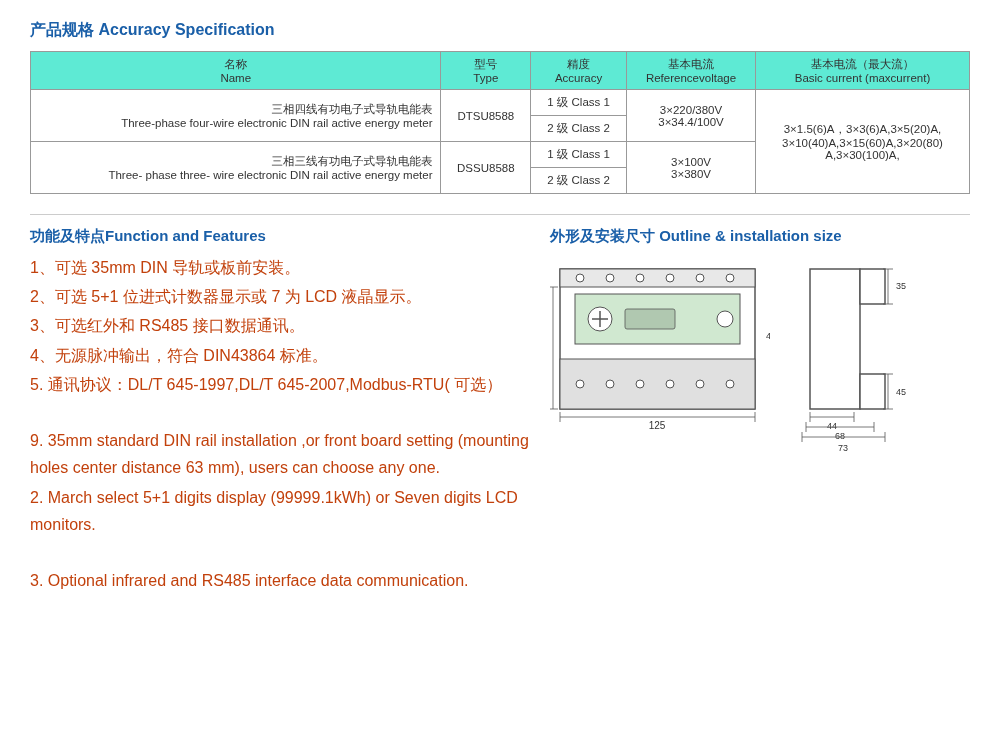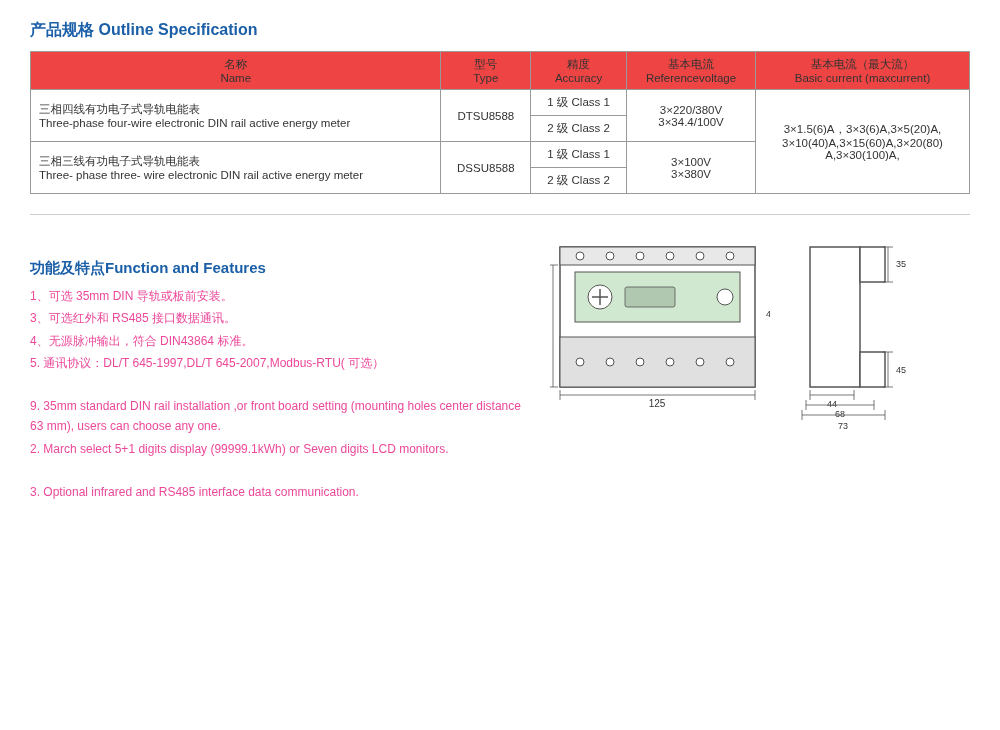--- a/index.html
+++ b/index.html
@@ -27,52 +27,51 @@
       margin-bottom: 20px;
       font-size: 11.5px;
     }
     .spec-table th, .spec-table td {
       border: 1px solid #999;
       padding: 5px 8px;
       text-align: center;
       vertical-align: middle;
     }
     .spec-table th {
-      background: #ef4444;
+      background: #5eead4;
       font-weight: normal;
     }
     .spec-table td.name-col {
-      text-align: left;
+      text-align: right;
     }
 
     
     .bottom-section {
       display: flex;
       gap: 20px;
       margin-top: 10px;
     }
     .features-col {
       flex: 0 0 500px;
-      margin-top: 32px;
     }
     .outline-col {
       flex: 1;
     }
 
     .section-title-2 {
       font-size: 15px;
       font-weight: bold;
       color: #1a5fa8;
       margin-bottom: 8px;
     }
 
     .features-text {
-      font-size: 12px;
+      font-size: 16px;
       line-height: 1.7;
-      color: #ec4899;
+      color: #c2410c;
     }
     .features-text p {
       margin-bottom: 2px;
     }
 
     
     .h-divider {
       border: none;
       border-top: 1px solid #ccc;
       margin: 12px 0;
@@ -82,21 +81,21 @@
     .drawing-container {
       display: flex;
       align-items: flex-start;
       gap: 10px;
       margin-top: 5px;
     }
   </style>
 </head>
 <body>
 
-<div class="section-title">产品规格 Outline Specification</div>
+<div class="section-title">产品规格 Accuracy Specification</div>
 
 <table class="spec-table">
   <thead>
     <tr>
       <th>
         <span>名称</span><br>
         <span>Name</span>
       </th>
       <th>
         <span>型号</span><br>
@@ -152,33 +151,35 @@
 </table>
 
 <hr class="h-divider">
 
 <div class="bottom-section">
 
   <div class="features-col">
     <div class="section-title-2">功能及特点Function and Features</div>
     <div class="features-text">
       <p>1、可选 35mm DIN 导轨或板前安装。</p>
+      <p>2、可选 5+1 位进式计数器显示或 7 为 LCD 液晶显示。</p>
       <p>3、可选红外和 RS485 接口数据通讯。</p>
       <p>4、无源脉冲输出，符合 DIN43864 标准。</p>
       <p>5. 通讯协议：DL/T 645-1997,DL/T 645-2007,Modbus-RTU( 可选）</p>
       <br>
       <p>9. 35mm standard DIN rail installation ,or front board setting (mounting holes center distance 63 mm), users can choose any one.</p>
       <p>2. March select 5+1 digits display (99999.1kWh) or Seven digits LCD monitors.</p>
       <br>
       <p>3. Optional infrared and RS485 interface data communication.</p>
       <br>
     </div>
   </div>
 
   <div class="outline-col">
+    <div class="section-title-2">外形及安装尺寸 Outline &amp; installation size</div>
     <div class="drawing-container">
 
       <svg width="220" height="200" viewBox="0 0 220 200" style="margin-top:5px;">
 
         <rect x="10" y="10" width="195" height="140" fill="white" stroke="#555" stroke-width="1.5"></rect>
 
         <rect x="10" y="10" width="195" height="18" fill="#e8e8e8" stroke="#555" stroke-width="1"></rect>
 
         <circle cx="30" cy="19" r="4" fill="white" stroke="#555" stroke-width="1"></circle>
         <circle cx="60" cy="19" r="4" fill="white" stroke="#555" stroke-width="1"></circle>

